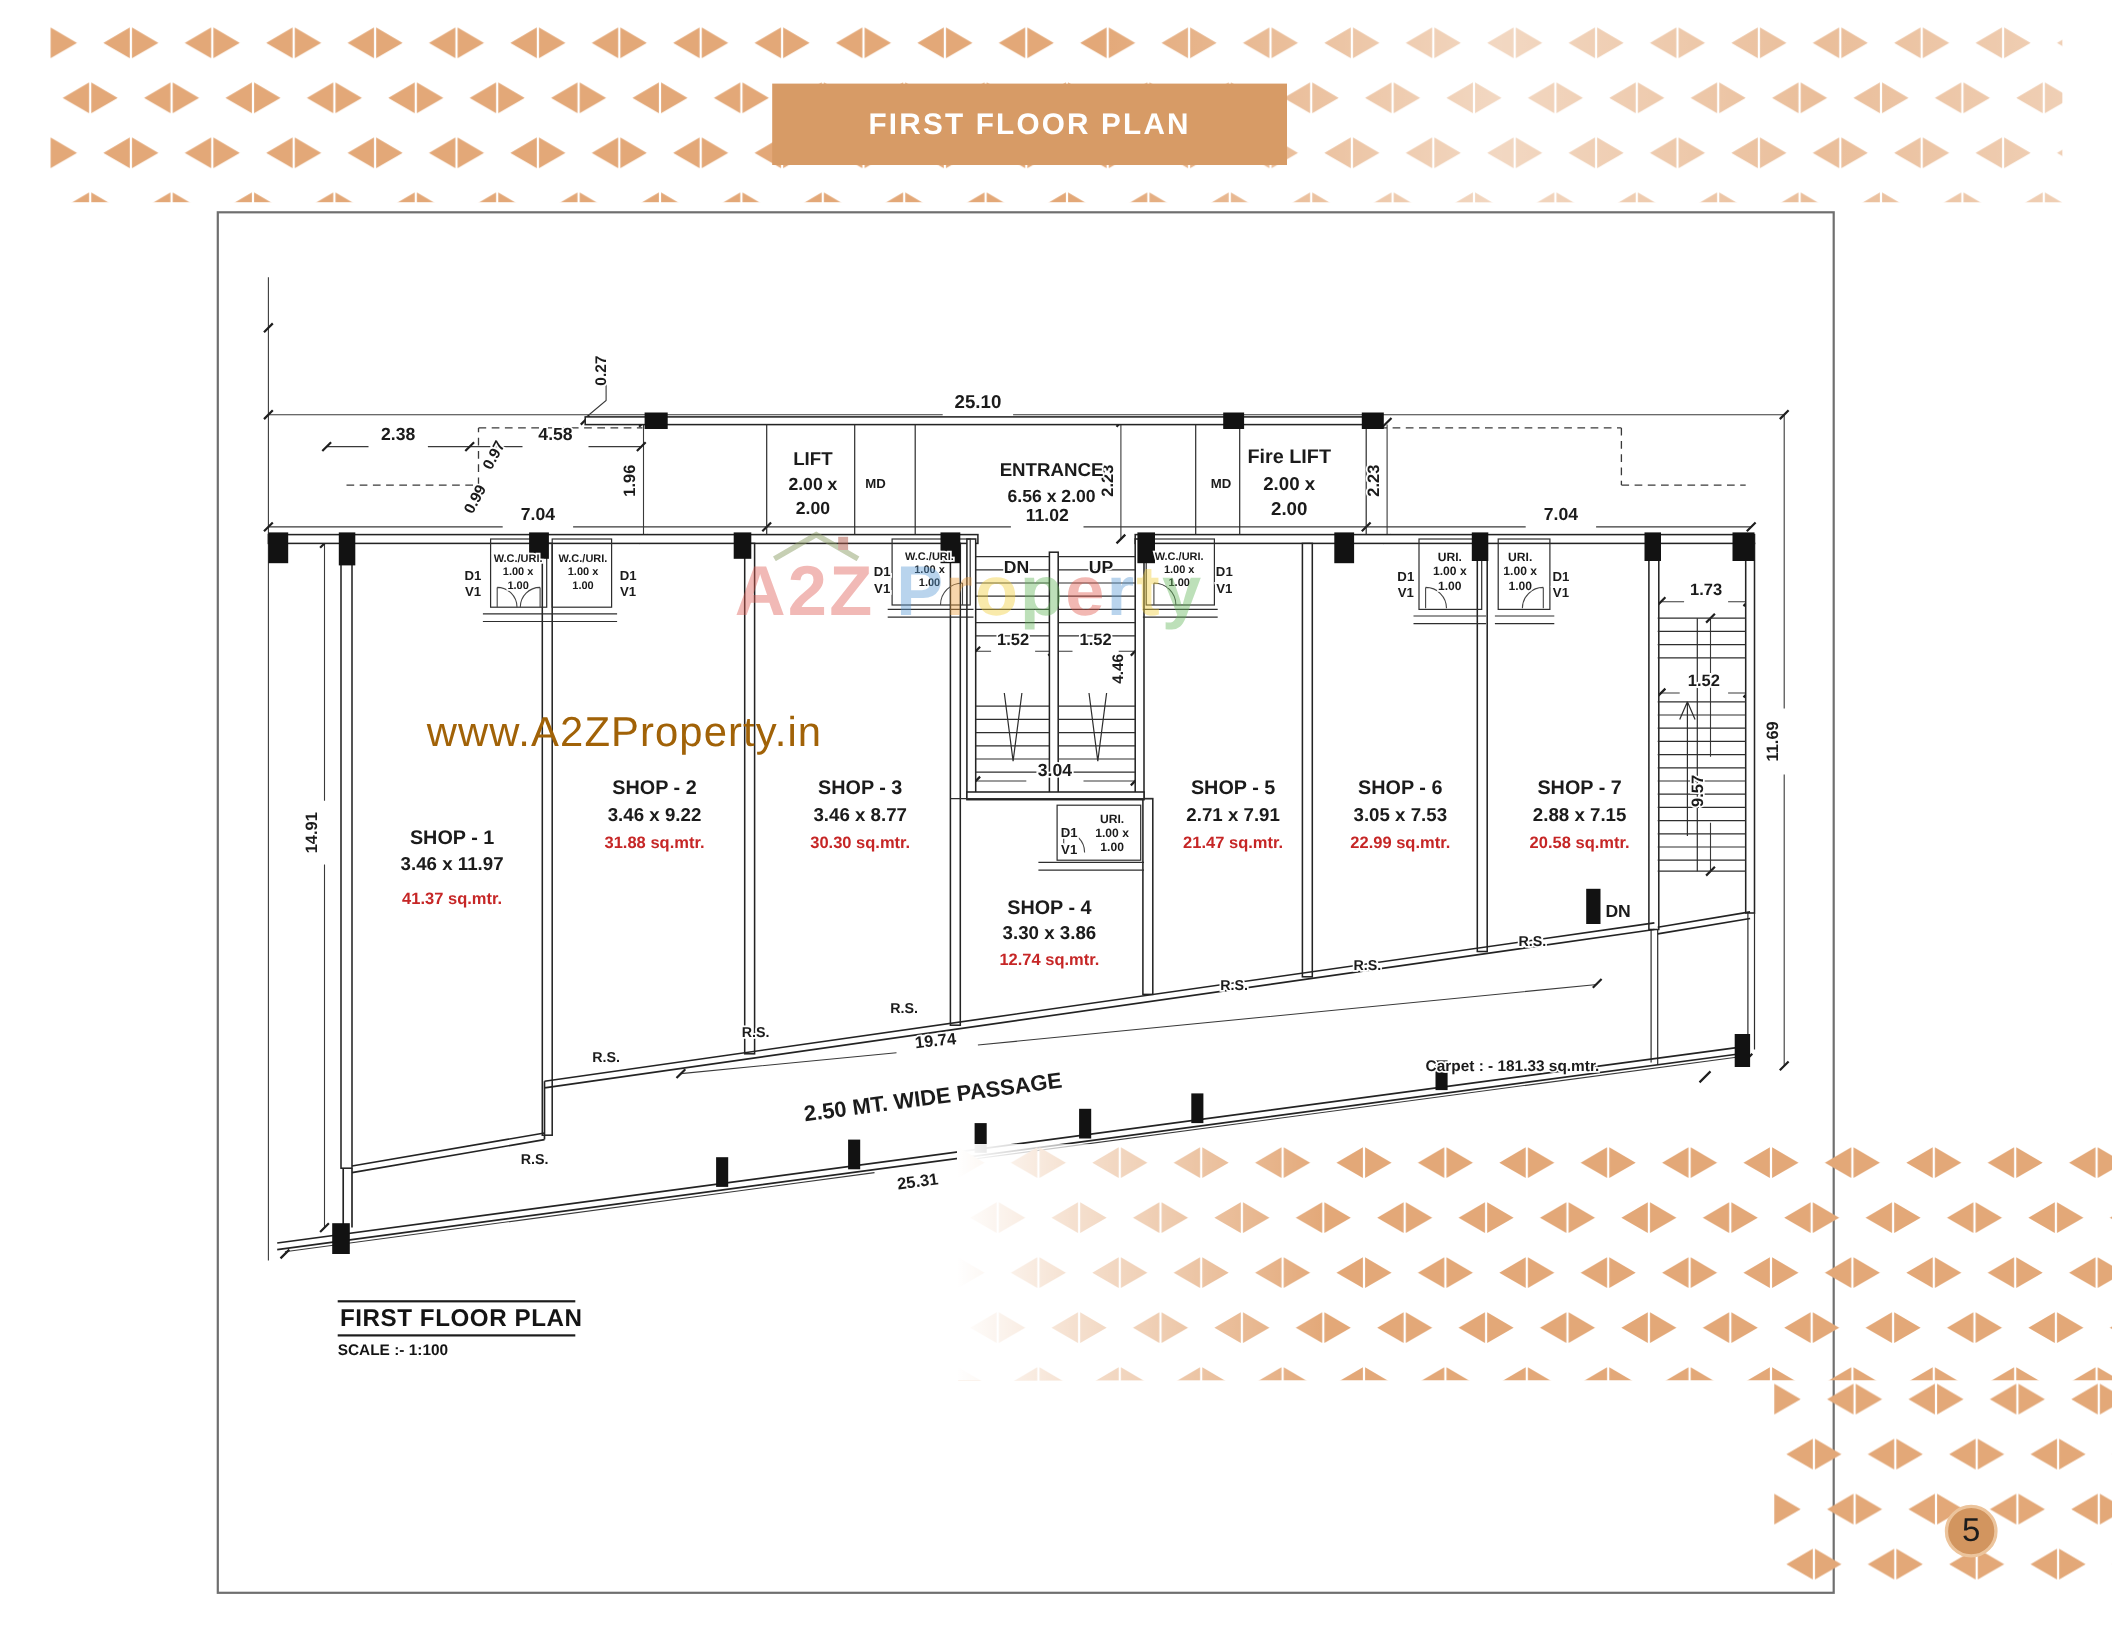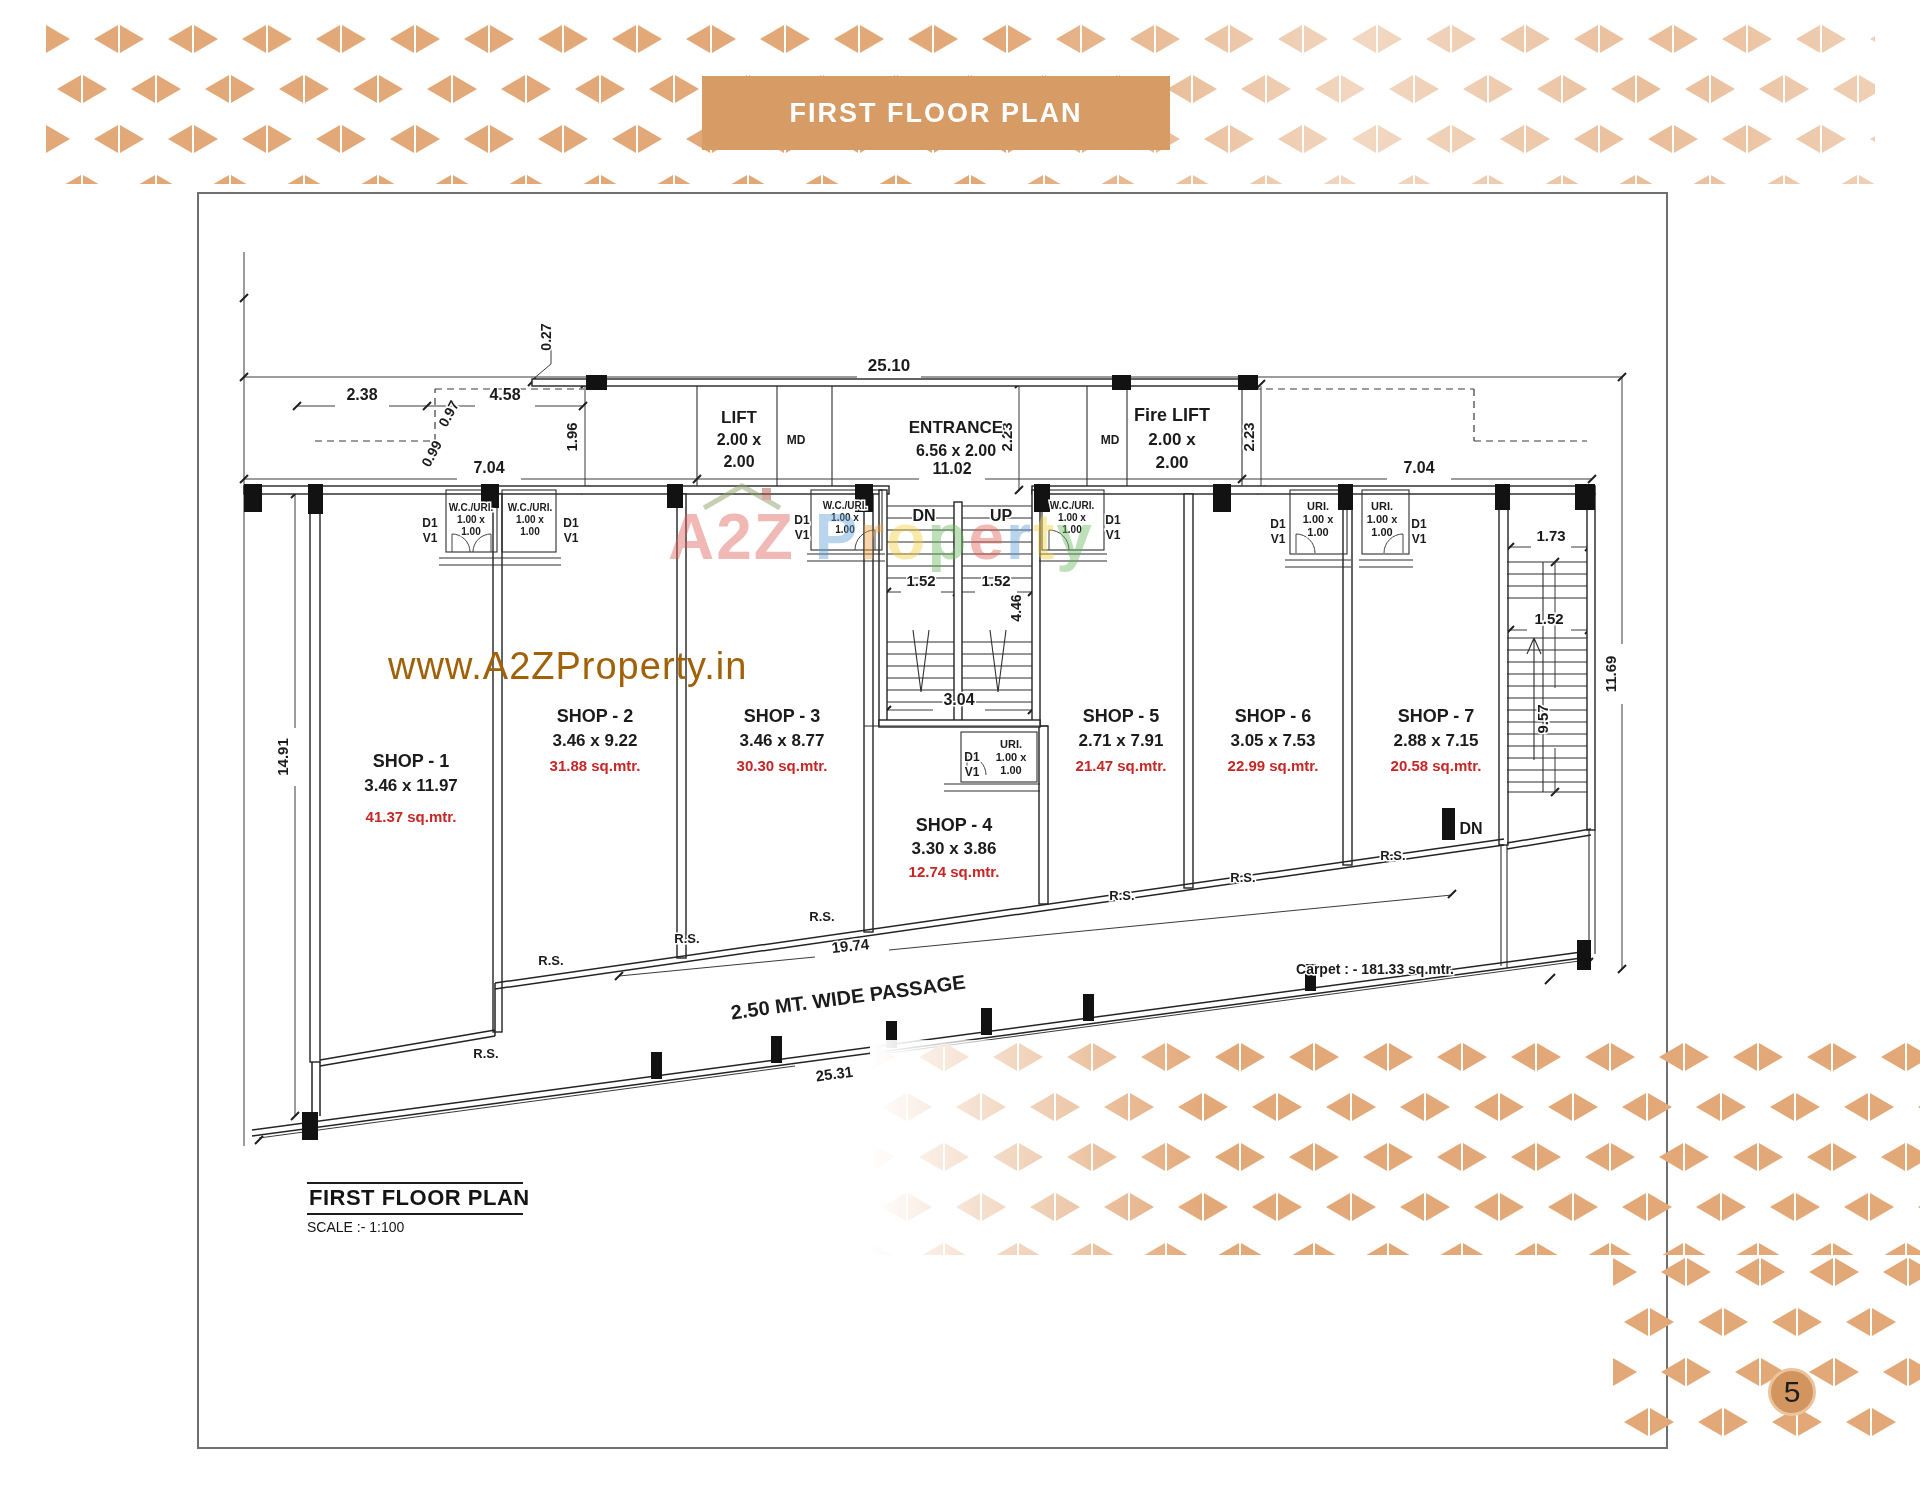--- a/index.html
+++ b/index.html
@@ -23,21 +23,21 @@
   .sheet > svg{position:absolute;left:0;top:0;}
   
   .wm-site{left:388px;top:645px;font-size:38px;letter-spacing:1px;color:#a16207;z-index:3;}
   .wm-brand{left:668px;top:500px;font-size:64px;font-weight:bold;letter-spacing:2px;
       opacity:.42;white-space:nowrap;z-index:3;}
   .wm-roof{left:700px;top:482px;z-index:3;opacity:.5;}
   
   .tblock{left:305px;top:1180px;z-index:4;}
   .tblock .tline{width:216px;height:0;border-top:2px solid #1c1c1c;}
   .tblock .ttitle{font-size:22px;font-weight:bold;color:#141414;letter-spacing:.5px;padding:1px 2px 2px 2px;}
-  .tblock .tscale{font-size:14px;font-weight:normal;color:#141414;padding-top:4px;}
+  .tblock .tscale{font-size:14px;font-weight:bold;color:#141414;padding-top:4px;}
   
   .badge{left:1768px;top:1368px;width:48px;height:48px;border-radius:50%;
       background:#D2955F;border:3px solid #ECC49C;box-sizing:border-box;
       display:flex;align-items:center;justify-content:center;
       font-size:30px;color:#1c1c1c;z-index:5;}
   
   .ln{stroke:#2e2e2e;stroke-width:1.1;fill:none;}
   .ln2{stroke:#232323;stroke-width:1.5;fill:none;}
   .wall{fill:#ffffff;stroke:#232323;stroke-width:1.4;}
   .col{fill:#121212;stroke:none;}

